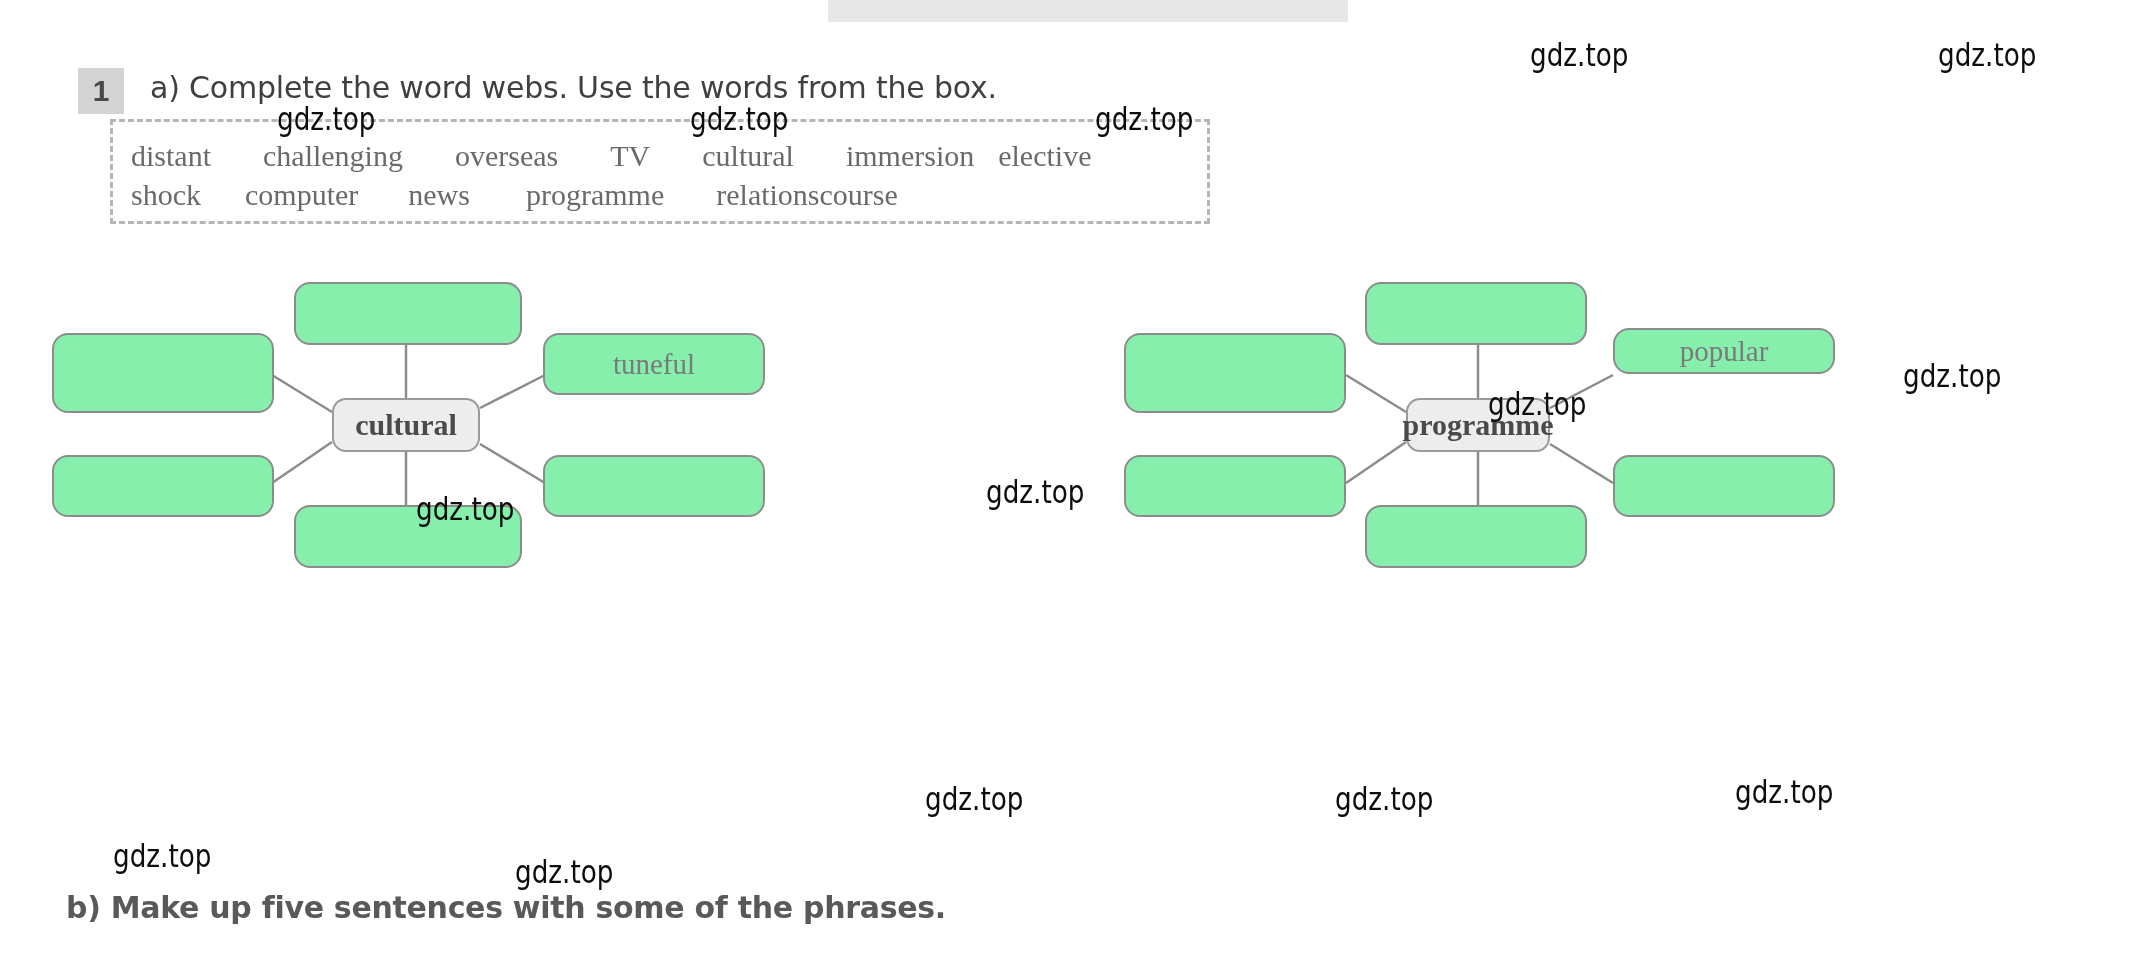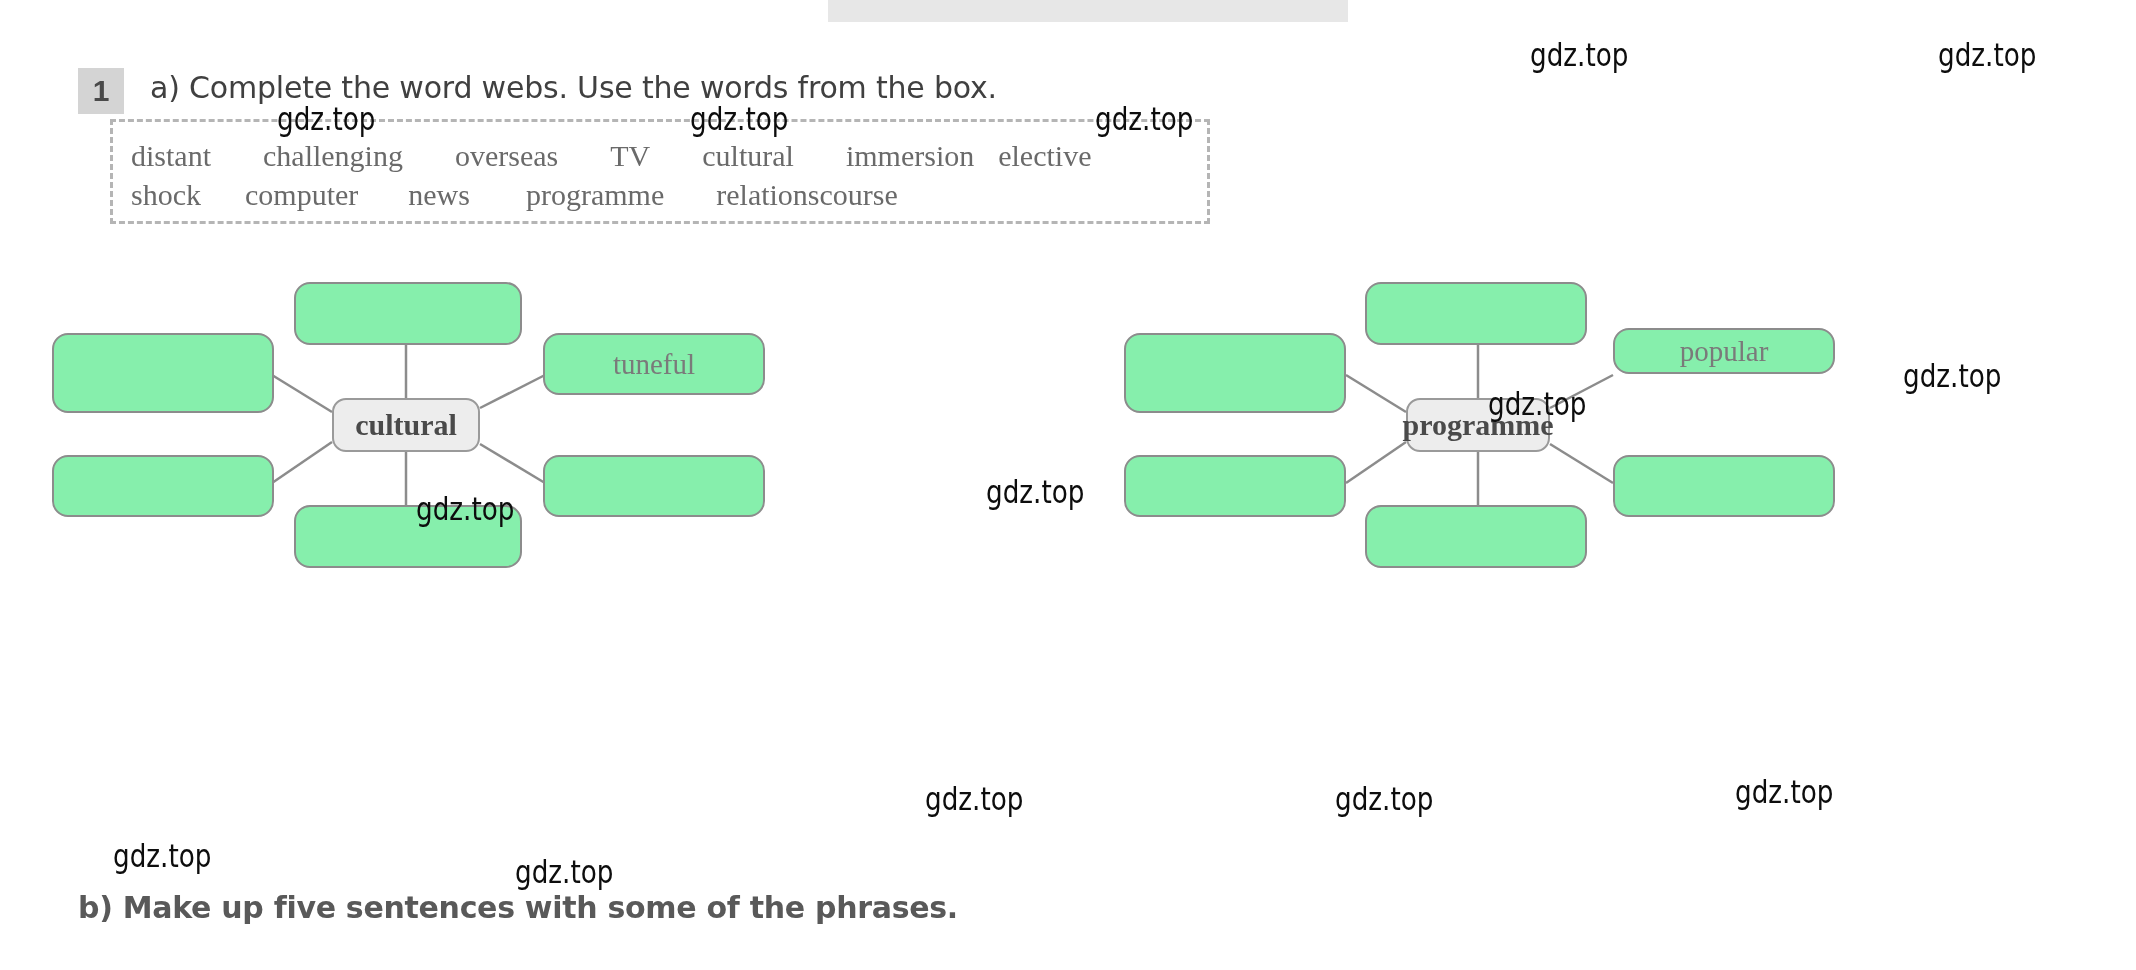--- a/index.html
+++ b/index.html
@@ -103,21 +103,20 @@
   
   #heading-b {
     position: absolute;
     left: 66px; top: 890px;
     font-family: "DejaVu Sans", sans-serif;
     font-weight: 700;
     font-size: 30px;
     letter-spacing: -0.3px;
     color: #595959;
     white-space: nowrap;
-    margin-left: 12px;
   }
 
   
   .wm {
     position: absolute;
     font-family: "DejaVu Sans", sans-serif;
     font-size: 32px;
     color: #0d0d0d;
     white-space: nowrap;
     transform: scaleX(0.82);

